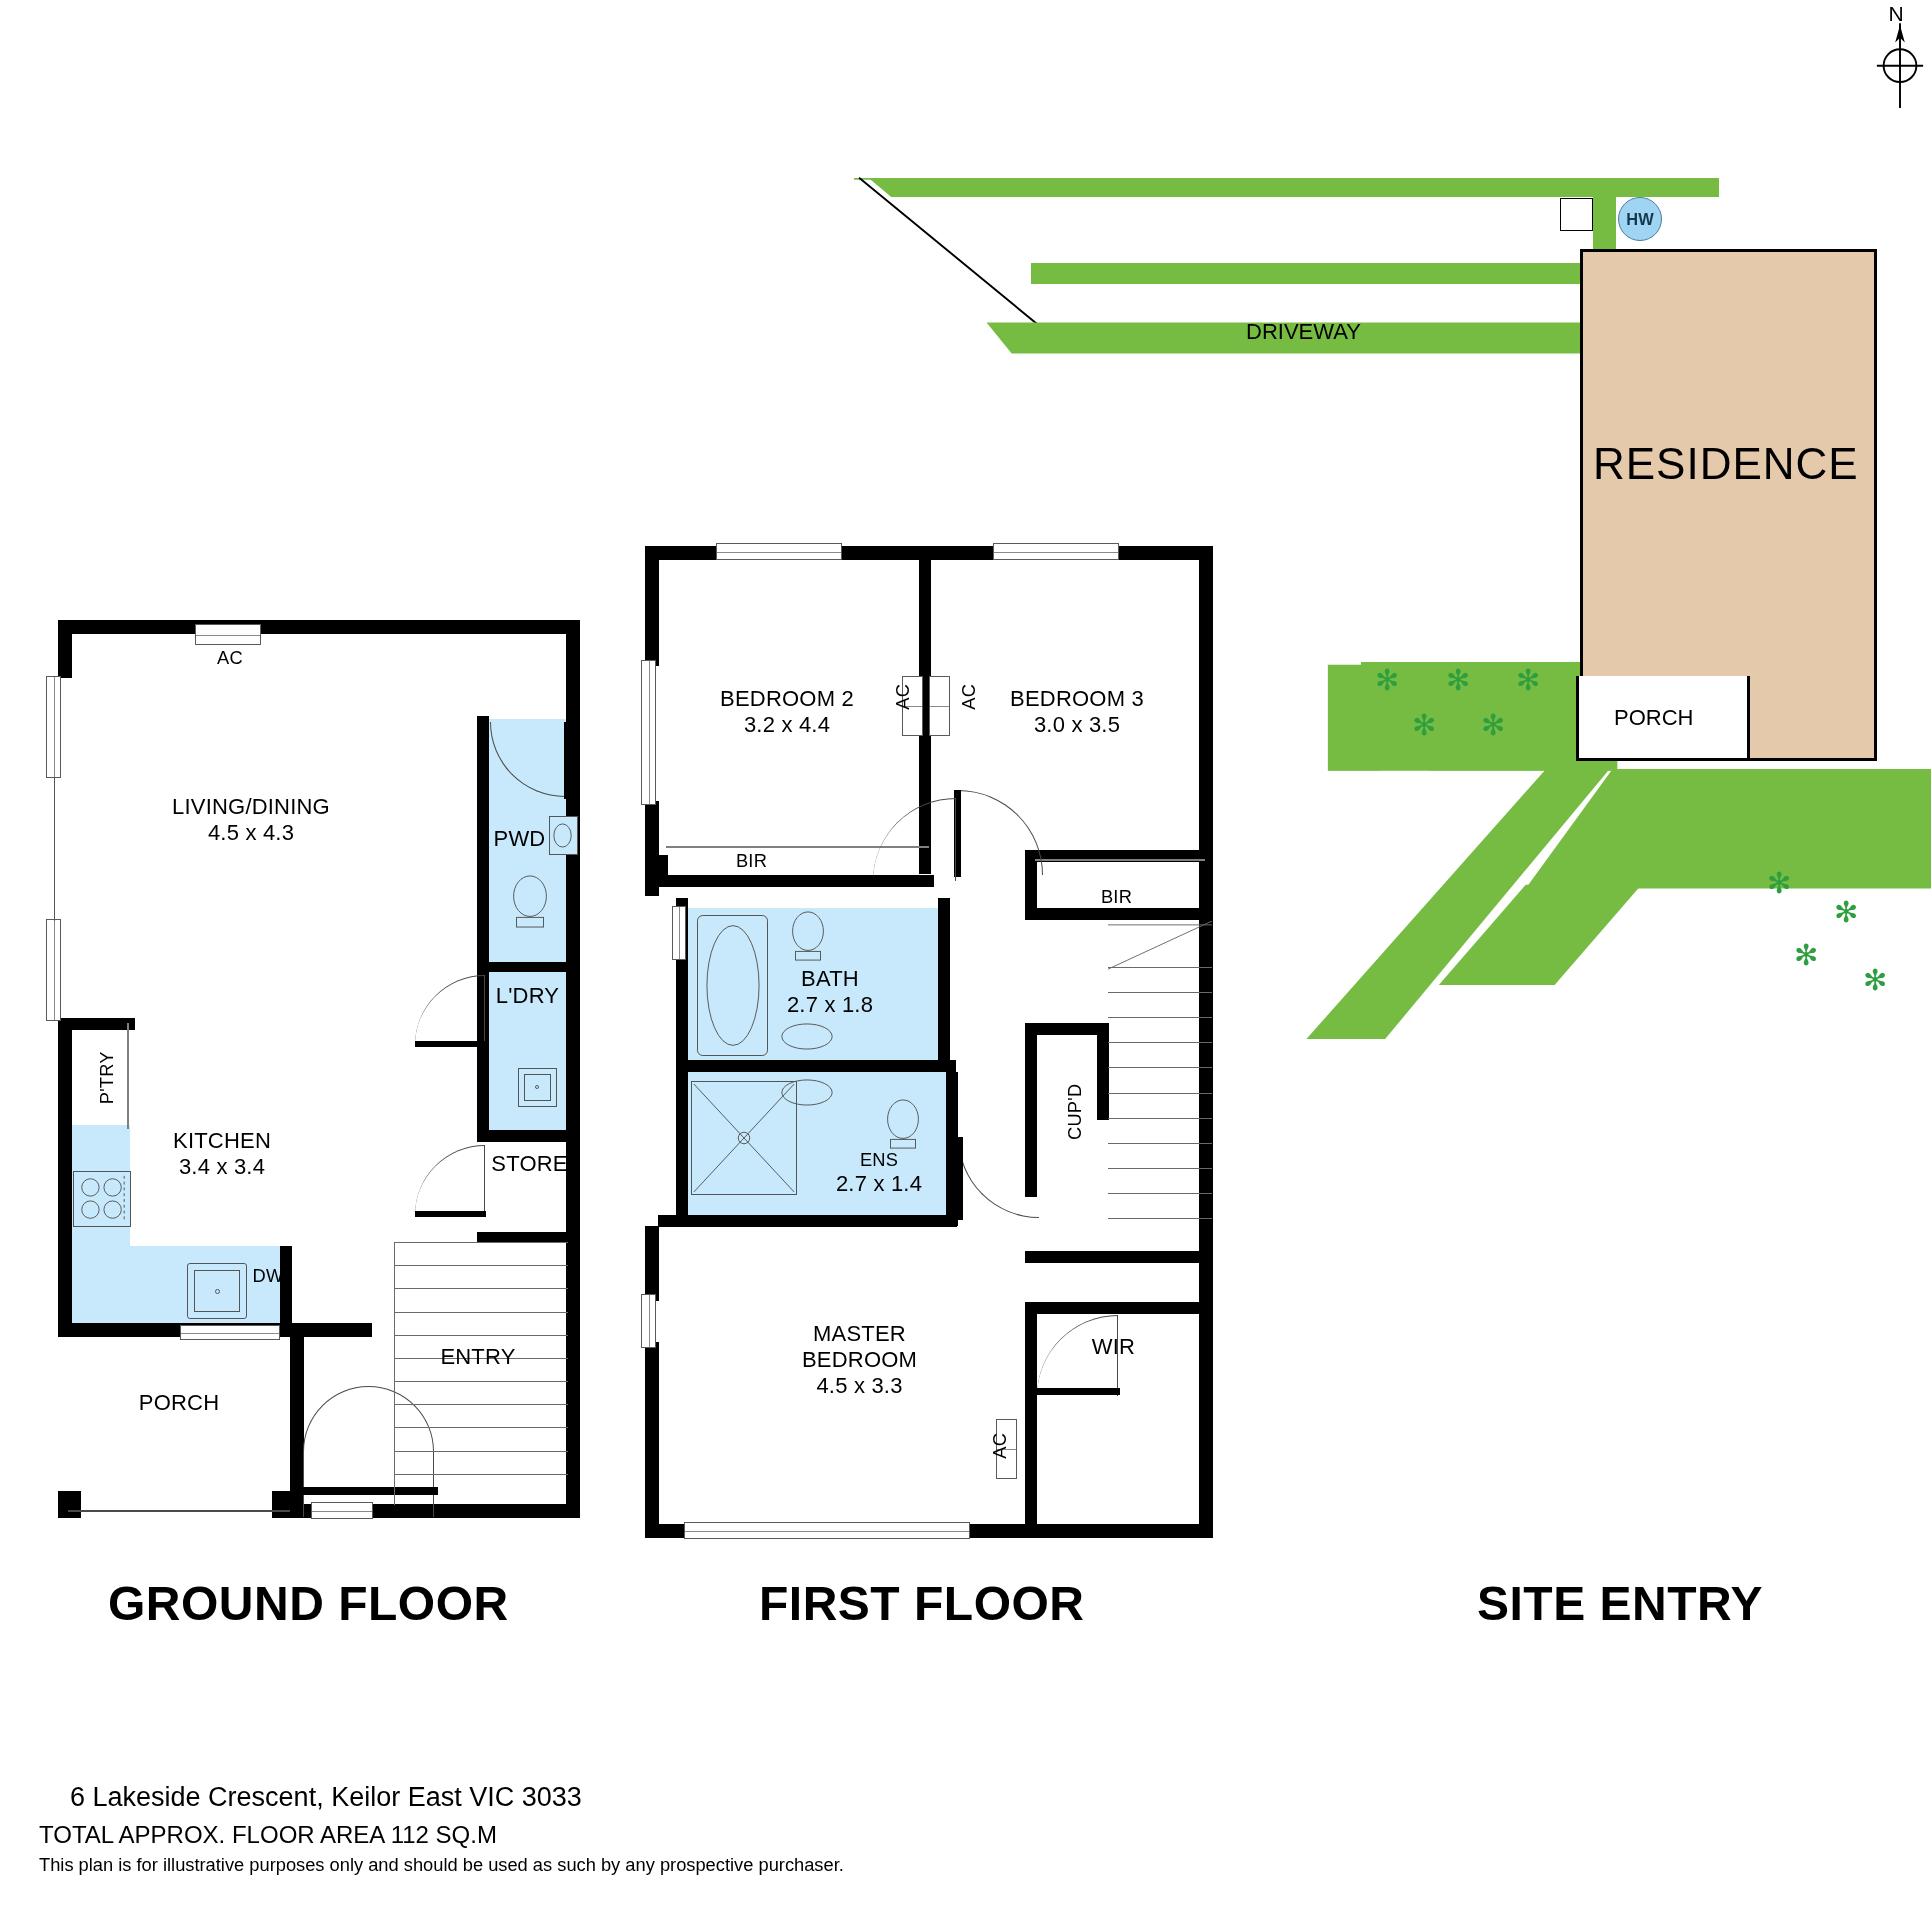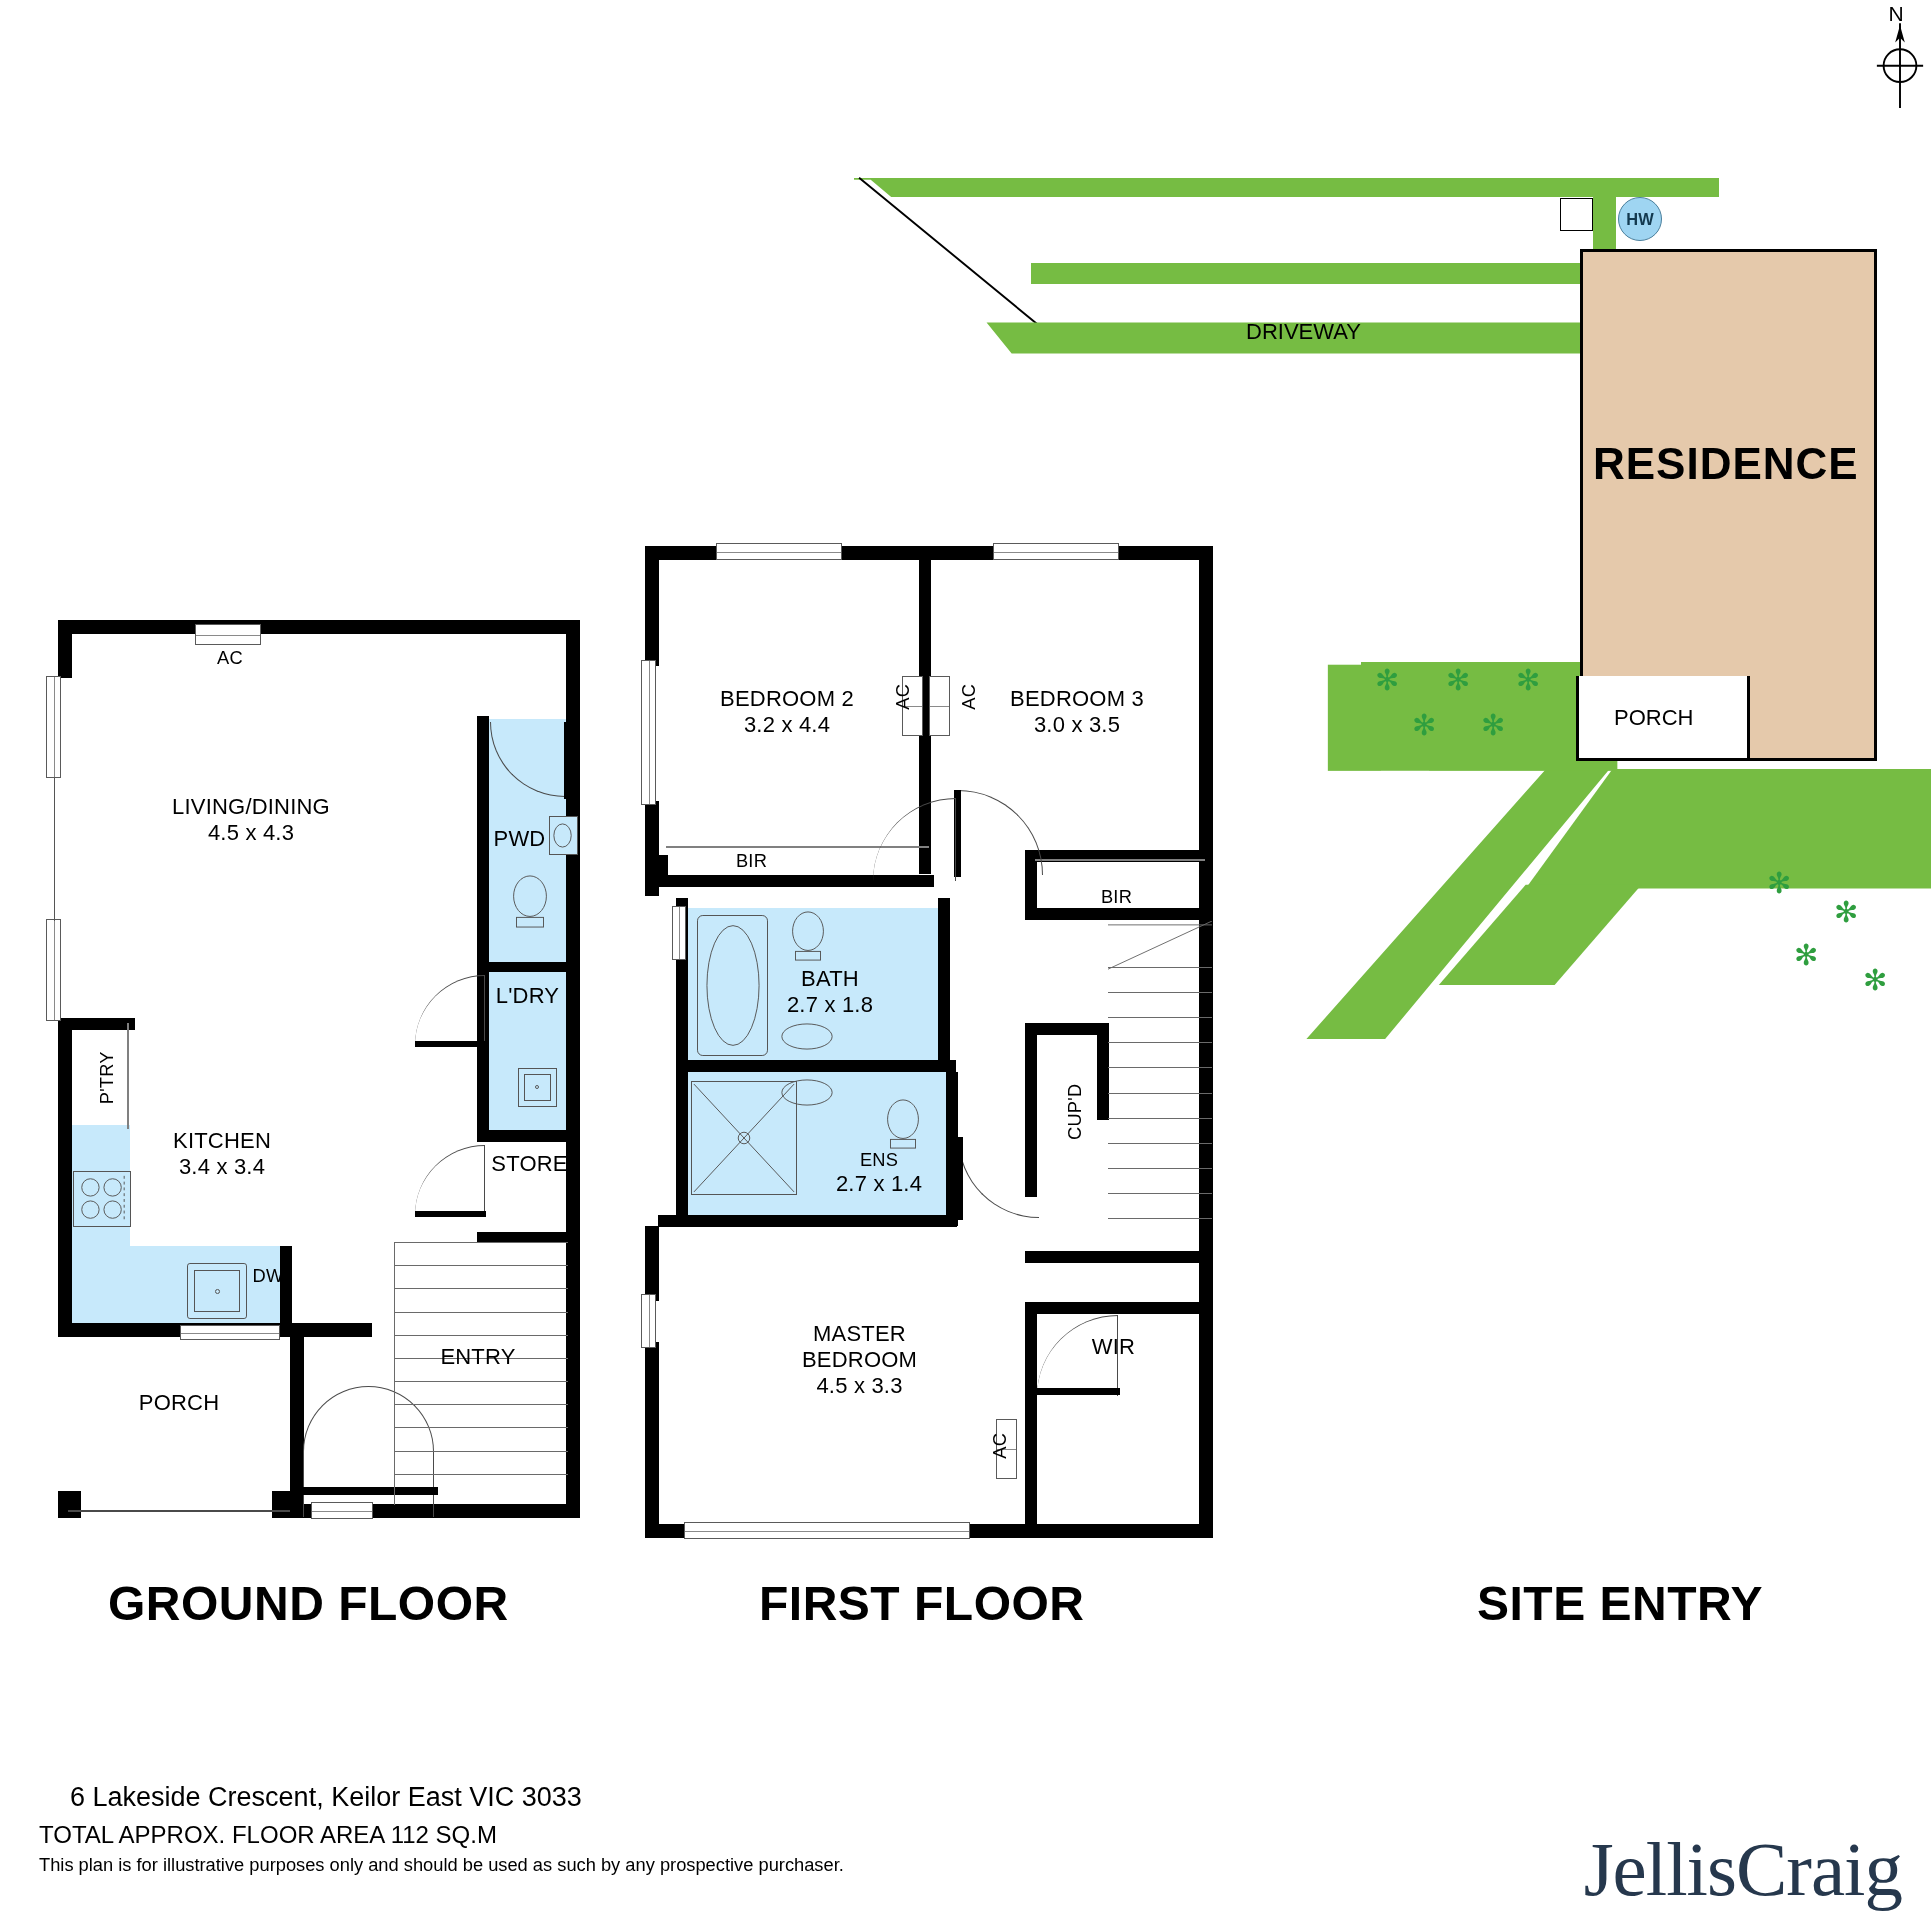--- a/index.html
+++ b/index.html
@@ -54,21 +54,21 @@
     font-family:"Liberation Serif", serif;
     font-size:77px; color:#26384d; letter-spacing:-1px; white-space:nowrap;
   }
 
   
   .grass { position:absolute; background:#76bc43; }
   .residence {
     position:absolute; background:#e5c9ab; border:3.9px solid #000;
   }
   .res-text{
-    position:absolute; font-size:44px; font-weight:bold; letter-spacing:1px;
+    position:absolute; font-size:44px; font-weight:normal; letter-spacing:1px;
     white-space:nowrap;
   }
   .site-label{ position:absolute; font-size:22px; white-space:nowrap; }
   .hw {
     position:absolute; width:44px; height:44px; border-radius:50%;
     background:#9fd5f2; border:1px solid #4a7f9c;
     font-size:16.4px; font-weight:bold; color:#13394f;
     display:flex; align-items:center; justify-content:center;
   }
   .tree{ position:absolute; font-size:29px; color:#2f9e3f; line-height:1; }
@@ -430,16 +430,15 @@
     <div class="section-title" style="left:759px;top:1576px;">FIRST FLOOR</div>
   </div>
 
   <div class="section-title" style="left:1477px;top:1576px;">SITE ENTRY</div>
 
   <div class="addr">6 Lakeside Crescent, Keilor East VIC 3033</div>
   <div class="area">TOTAL APPROX. FLOOR AREA 112 SQ.M</div>
   <div class="disc">
     <div>This plan is for illustrative purposes only and should be used as such by any prospective purchaser.</div>
   </div>
-  <div class="brand">JellisCraig</div>
 
 </div>
 
 
 </body></html>

